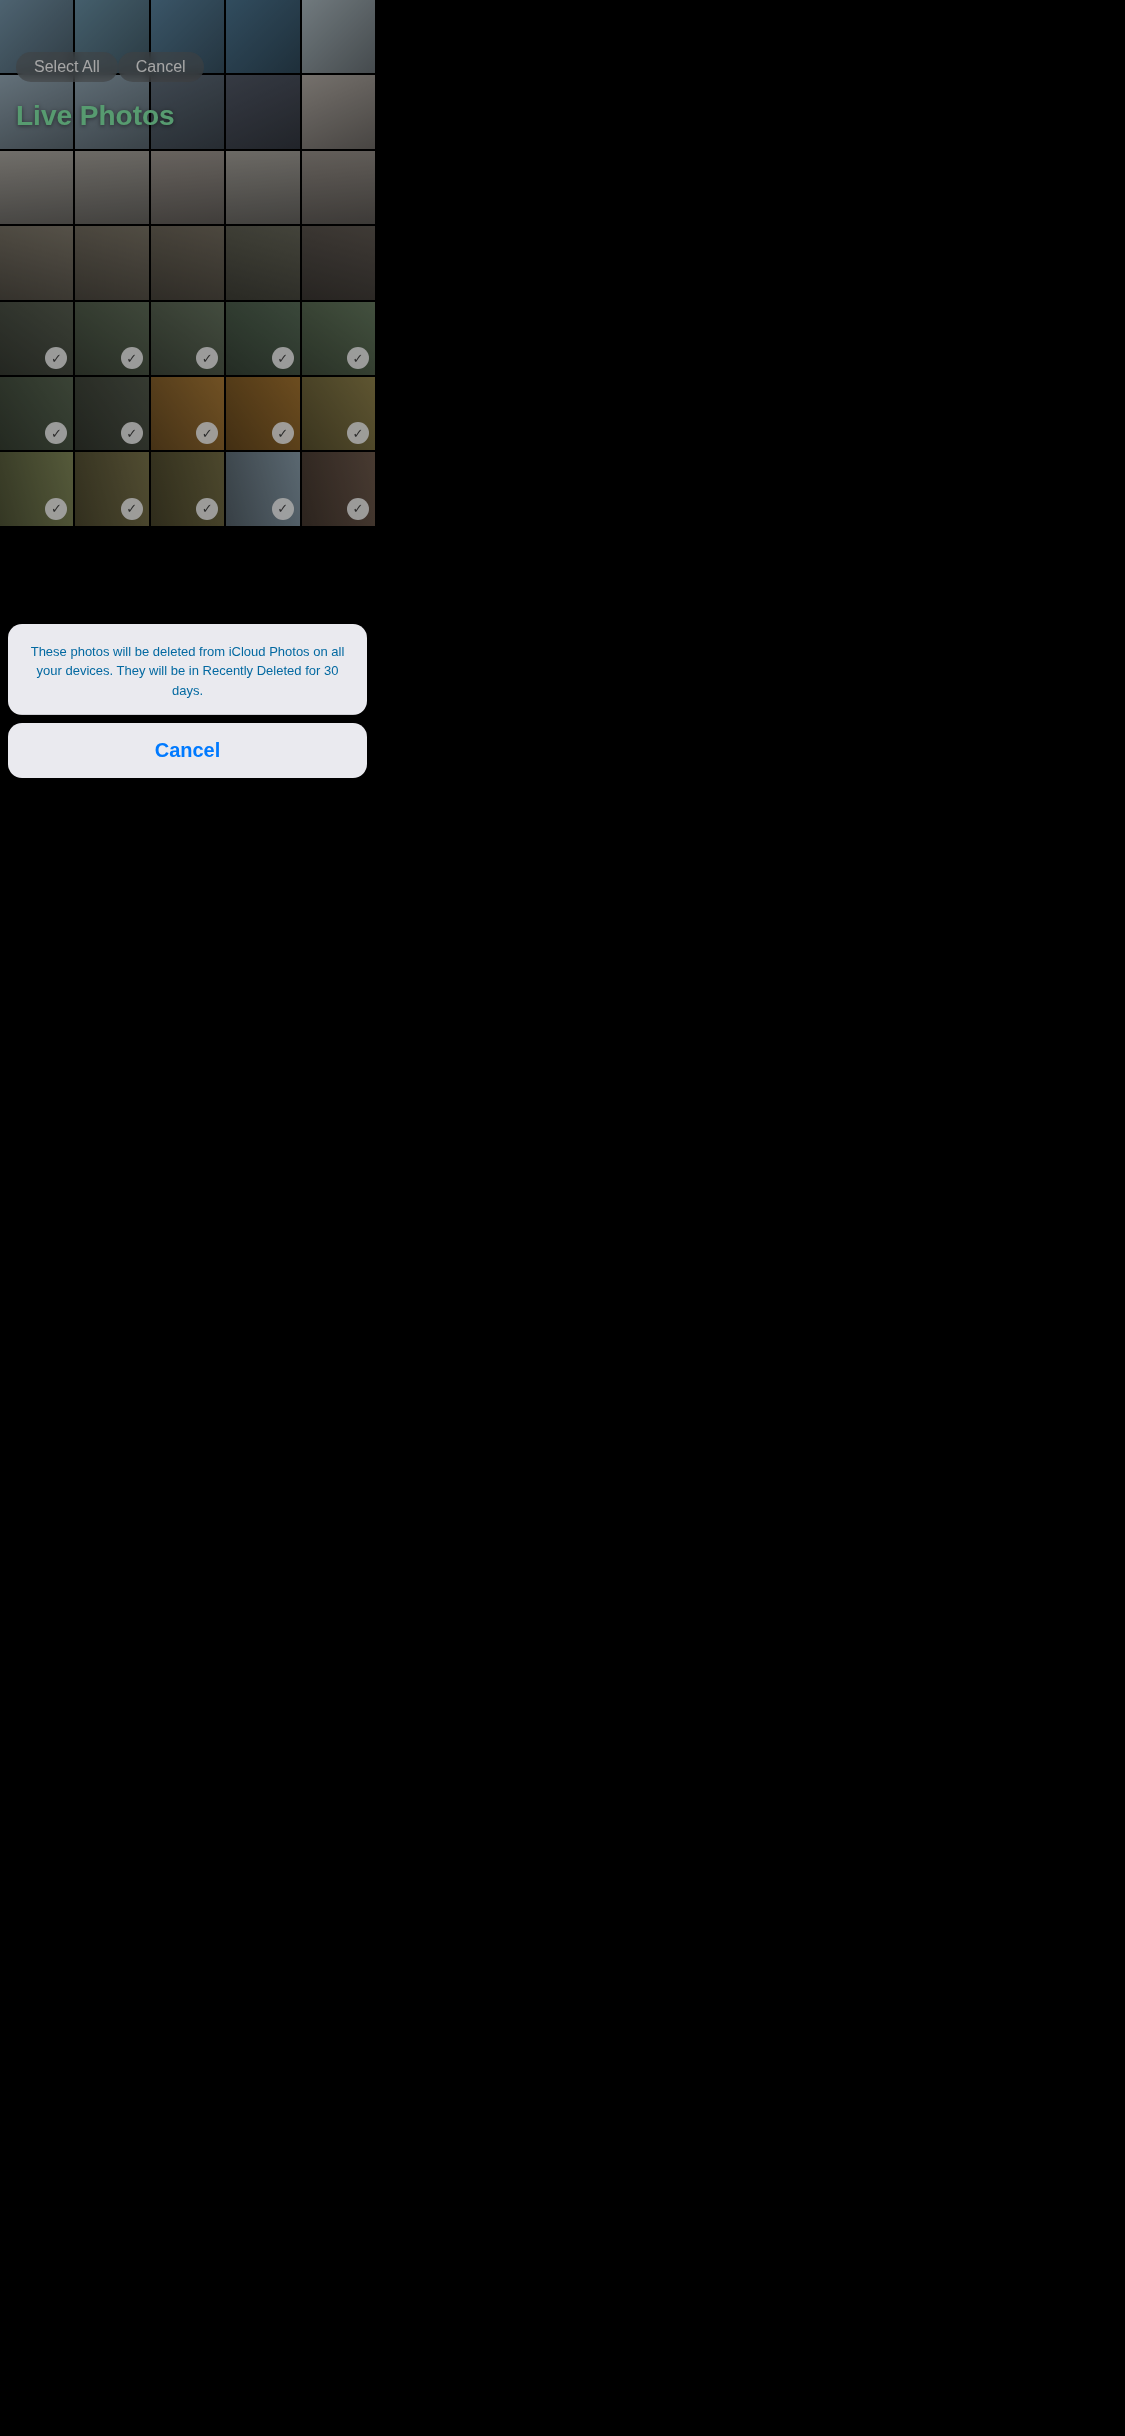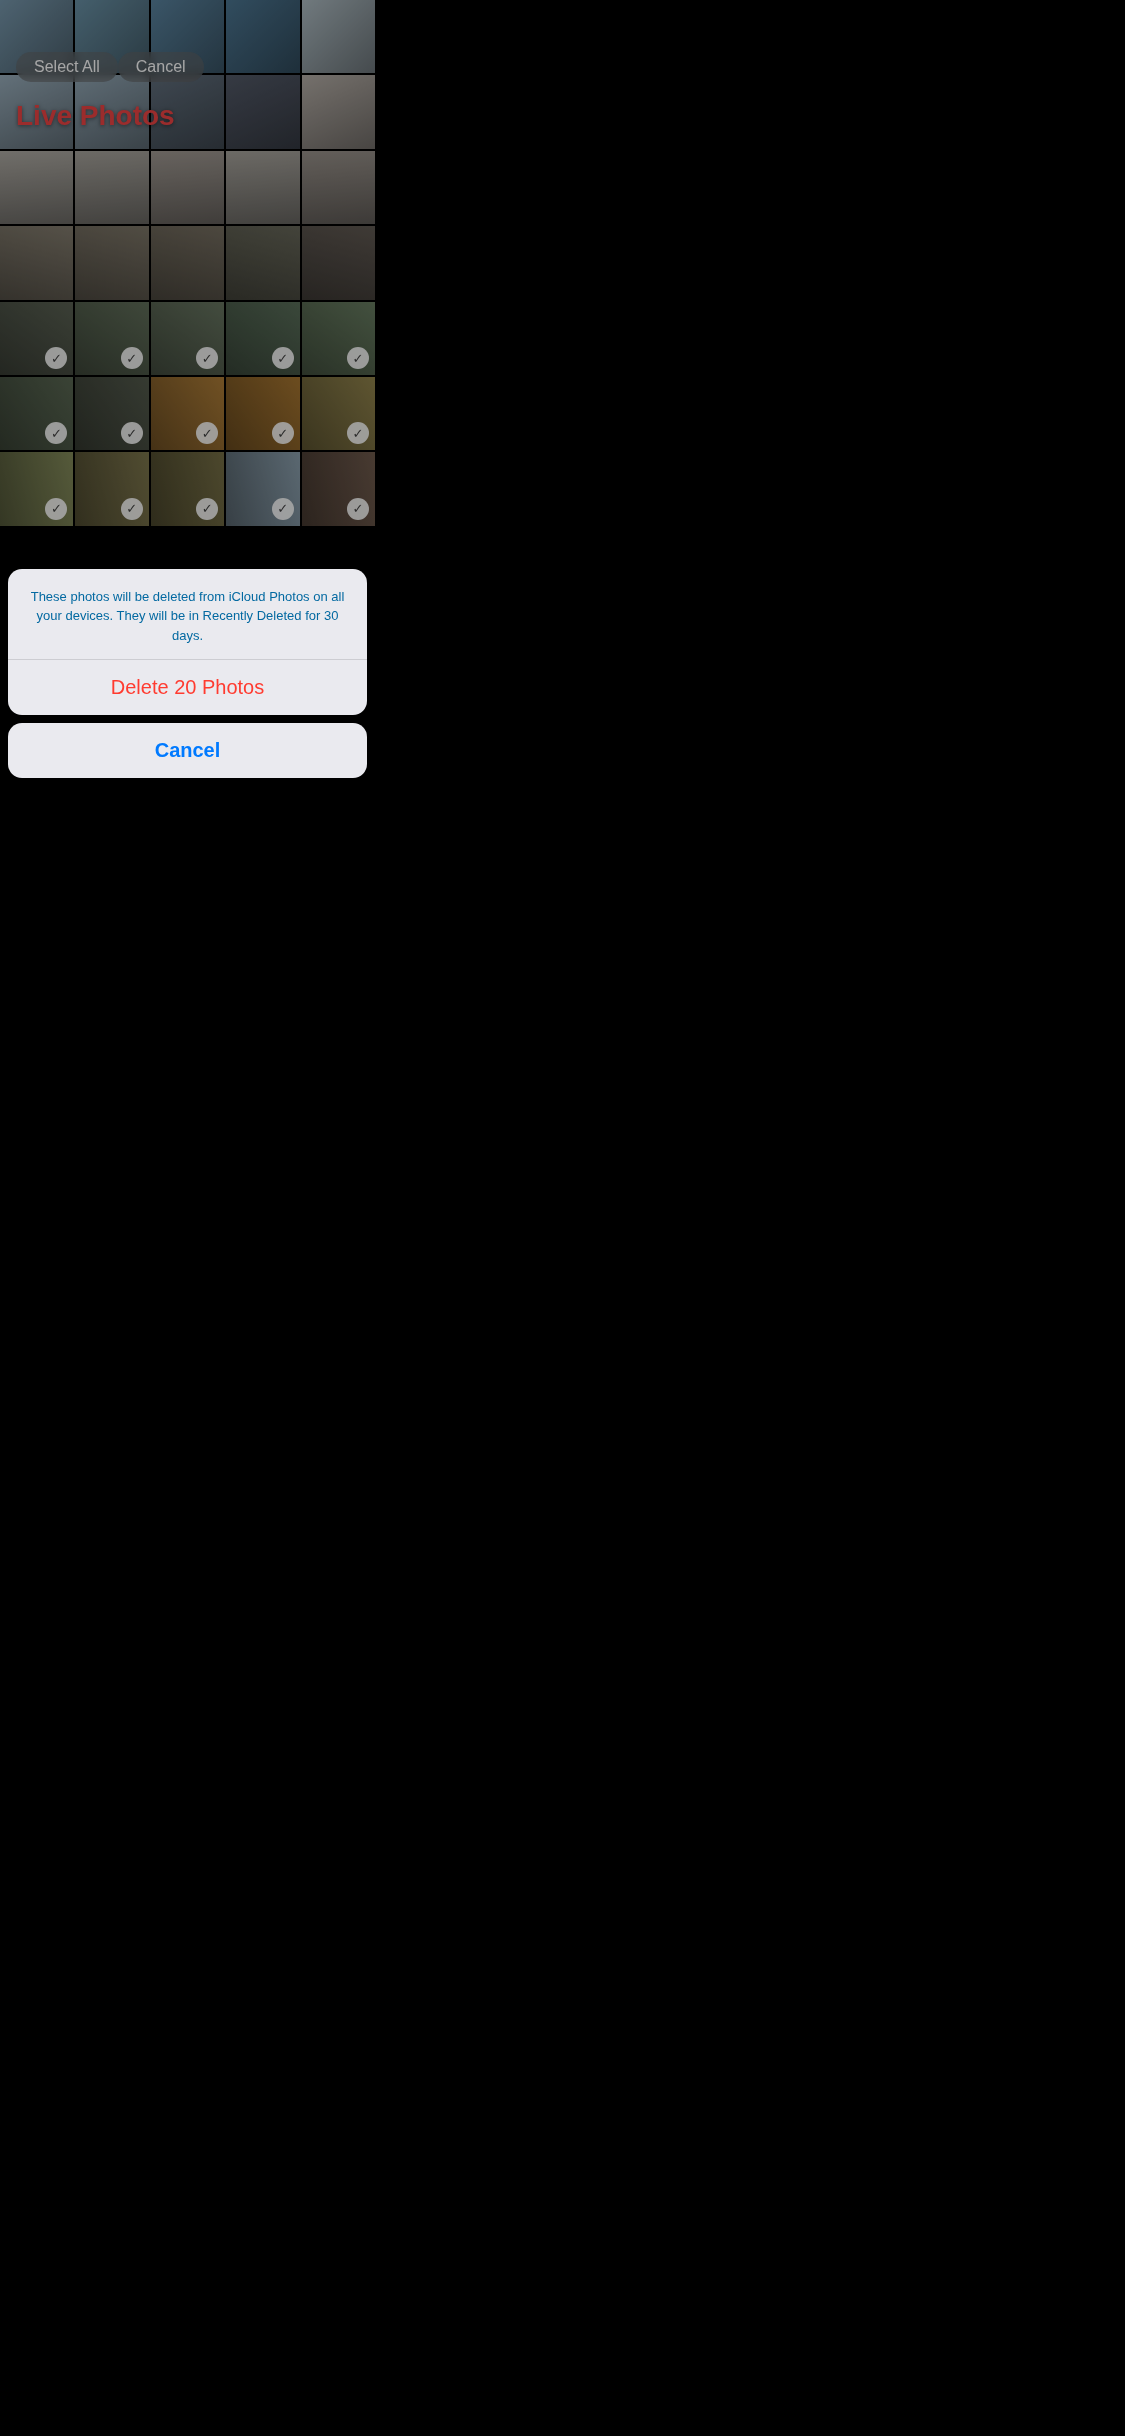--- a/index.html
+++ b/index.html
@@ -90,21 +90,21 @@
       font-weight: 500;
       border: none;
       backdrop-filter: blur(4px);
     }
 
     
     .live-photos-label {
       position: absolute;
       top: 100px;
       left: 16px;
-      color: #ef4444;
+      color: #86efac;
       font-size: 28px;
       font-weight: 700;
       z-index: 50;
       text-shadow: 0 1px 4px rgba(0,0,0,0.5);
     }
 
     
     .photo-grid {
       position: absolute;
       top: 0;
@@ -345,21 +345,20 @@
     <button class="pill-btn">Select All</button>
     <button class="pill-btn">Cancel</button>
   </div>
 
   <div class="live-photos-label">Live Photos</div>
 
   <div class="action-sheet-overlay"></div>
   <div class="action-sheet">
     <div class="action-sheet-main">
       <div class="action-sheet-message">These photos will be deleted from iCloud Photos on all your devices. They will be in Recently Deleted for 30 days.</div>
-      <button class="action-sheet-delete-btn">Delete 20 Photos</button>
     </div>
     <div class="action-sheet-cancel">
       <button class="action-sheet-cancel-btn">Cancel</button>
     </div>
   </div>
 
   <div class="home-indicator"></div>
 </div>
 
 </body></html>

